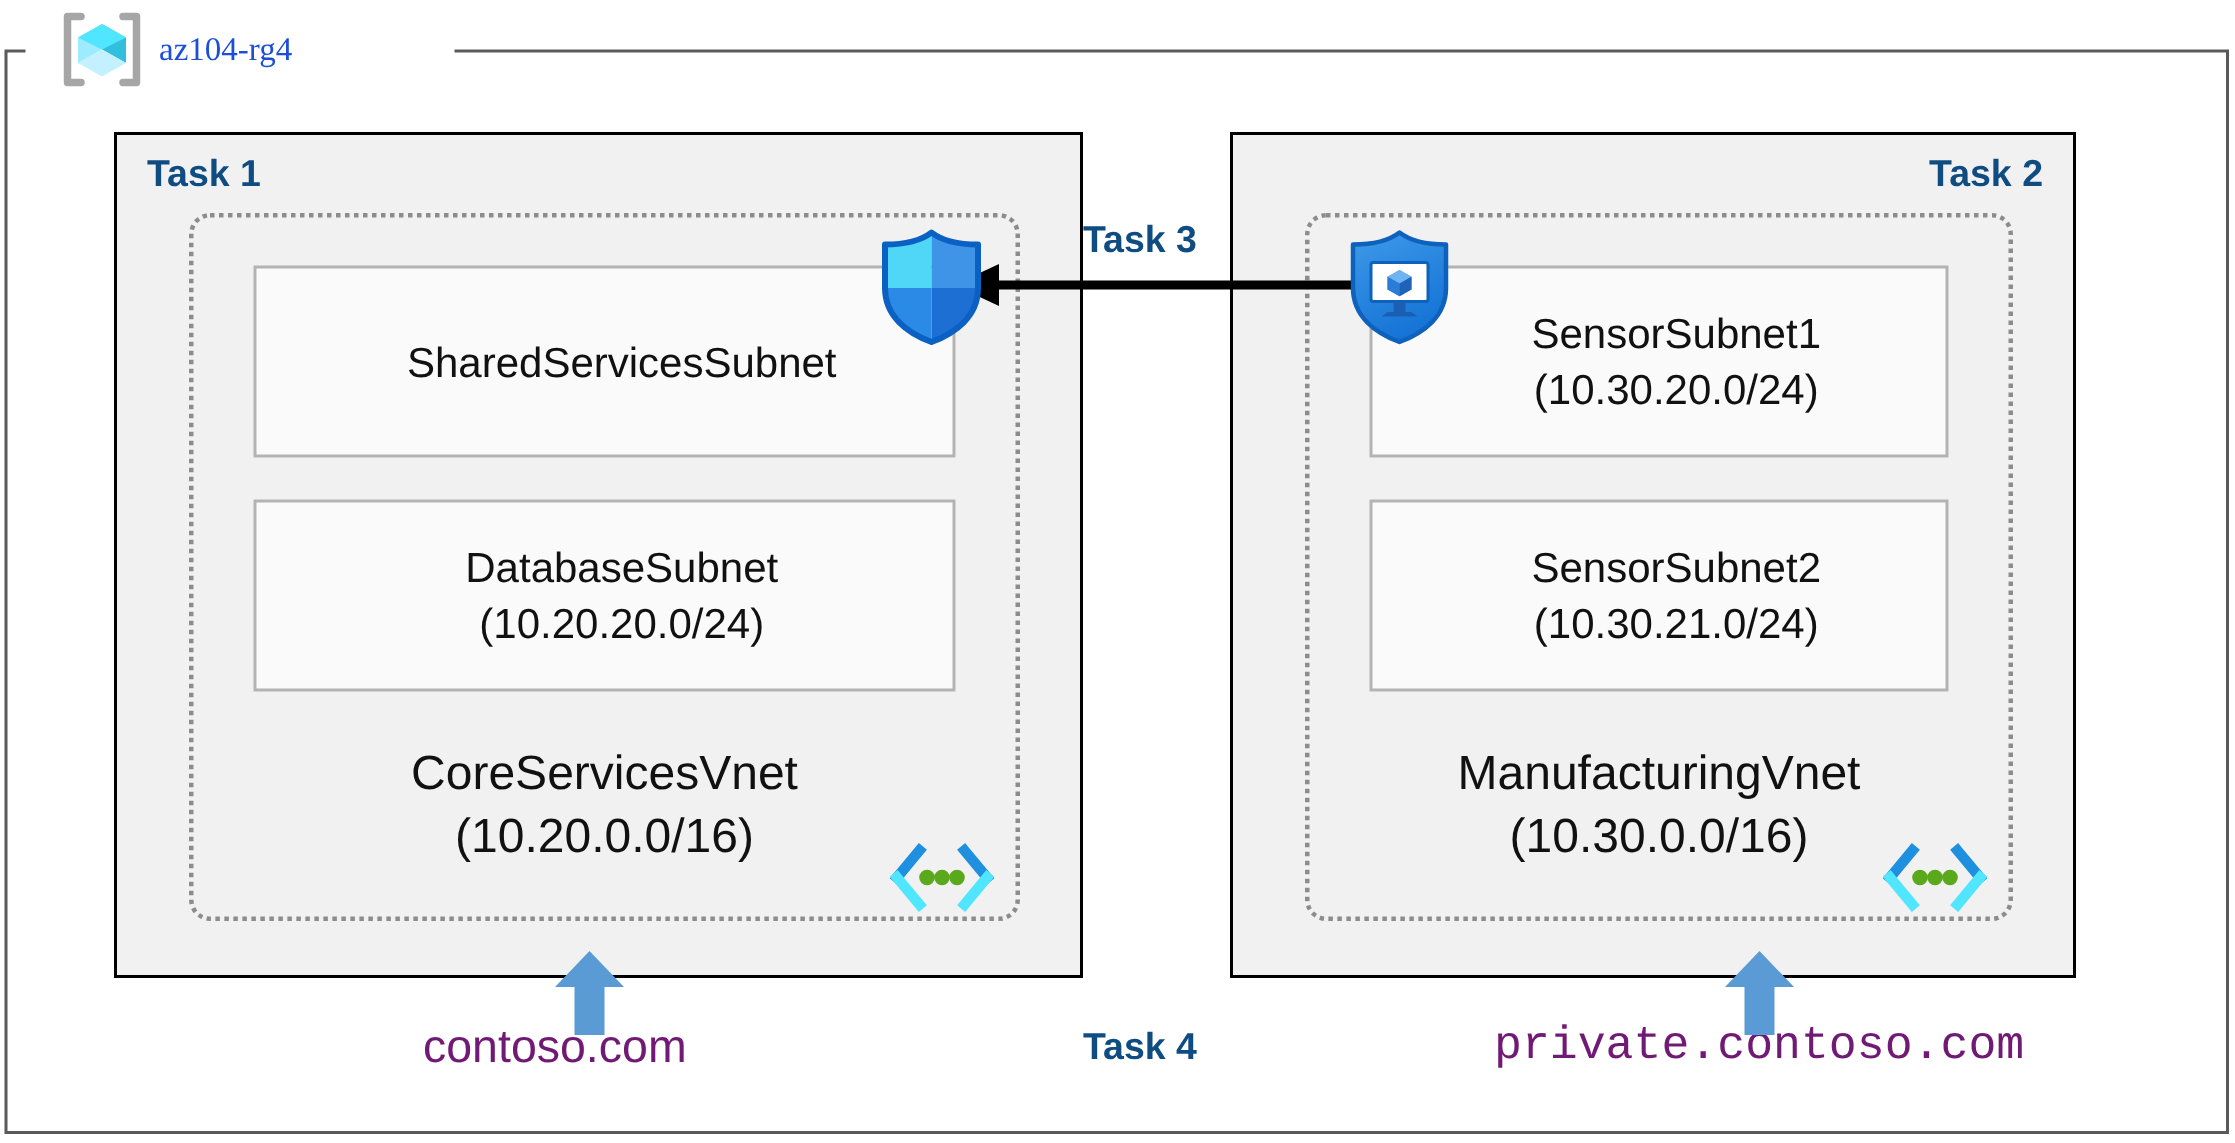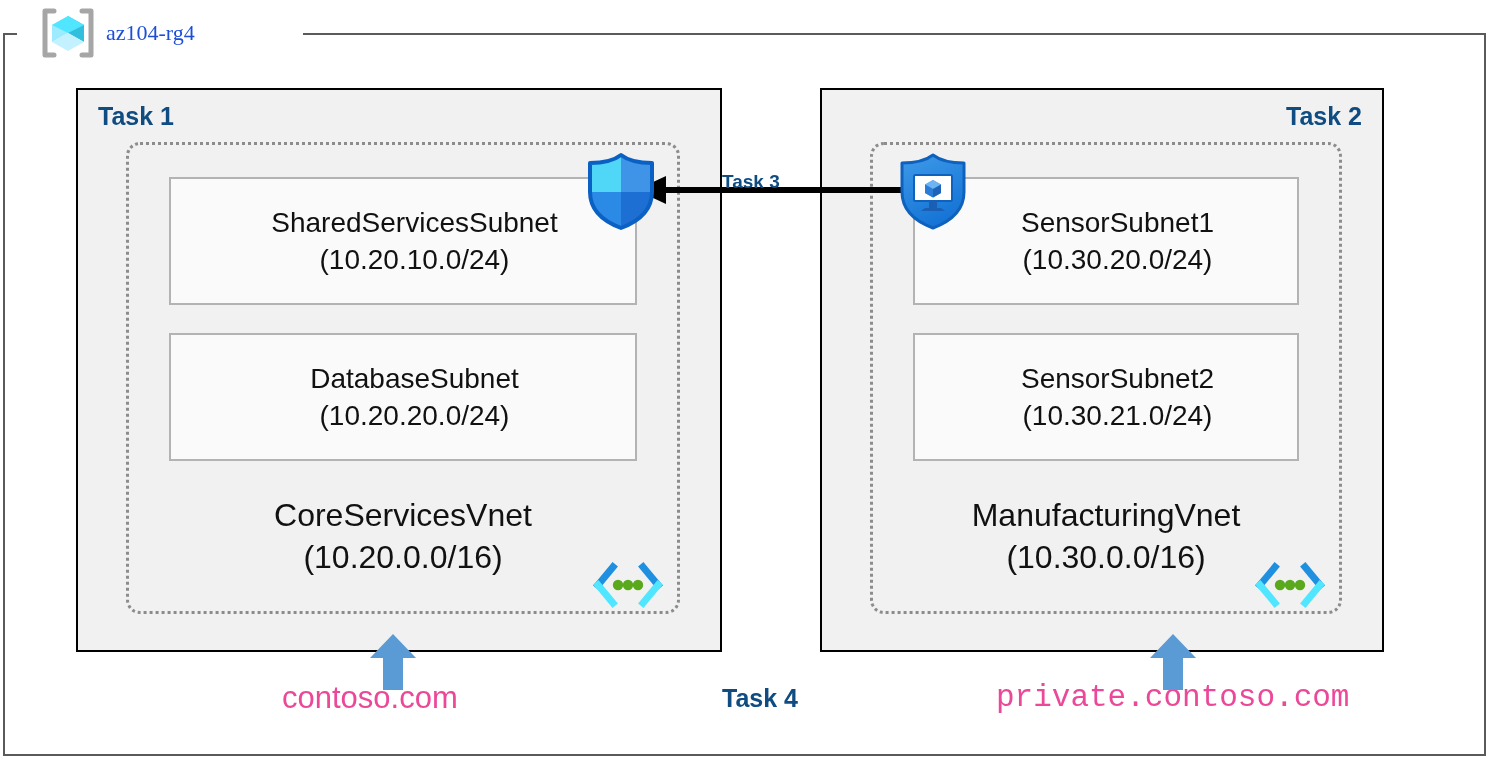--- a/index.html
+++ b/index.html
@@ -165,43 +165,42 @@
     left: 636px;
     top: 168px;
     width: 270px;
     height: 44px;
     z-index: 5;
   }
   #task3-label {
     position: absolute;
     left: 722px;
     top: 146px;
-    font-size: 19px;
+    font-size: 25px;
     font-weight: bold;
     color: #0f4C81;
     z-index: 7;
     white-space: nowrap;
-    margin-top: 25px;
   }
 
   
   .dns-arrow {
     position: absolute;
     width: 46px;
     height: 56px;
     z-index: 4;
   }
   #dns-arrow-left  { left: 370px;  top: 634px; }
   #dns-arrow-right { left: 1150px; top: 634px; }
 
   .dns-label {
     position: absolute;
     top: 680px;
     font-size: 31px;
-    color: #ec4899;
+    color: #701a75;
     white-space: nowrap;
   }
   #dns-label-left  { left: 282px; }
   #dns-label-right { left: 996px; font-family: Liberation Mono, monospace; }
 
   #task4-label {
     position: absolute;
     left: 722px;
     top: 684px;
     font-size: 25px;
@@ -237,21 +236,20 @@
     <span class="rg-title">az104-rg4</span>
   </div>
 
   <div class="task-box" id="task-box-1">
     <span class="task-label left">Task 1</span>
 
     <div class="vnet">
 
       <div class="subnet first">
         <span class="subnet-name">SharedServicesSubnet</span>
-        <span class="subnet-cidr">(10.20.10.0/24)</span>
       </div>
 
       <div class="subnet second">
         <span class="subnet-name">DatabaseSubnet</span>
         <span class="subnet-cidr">(10.20.20.0/24)</span>
       </div>
 
       <div class="vnet-label">
         <div class="vnet-name">CoreServicesVnet</div>
         <div class="vnet-cidr">(10.20.0.0/16)</div>

